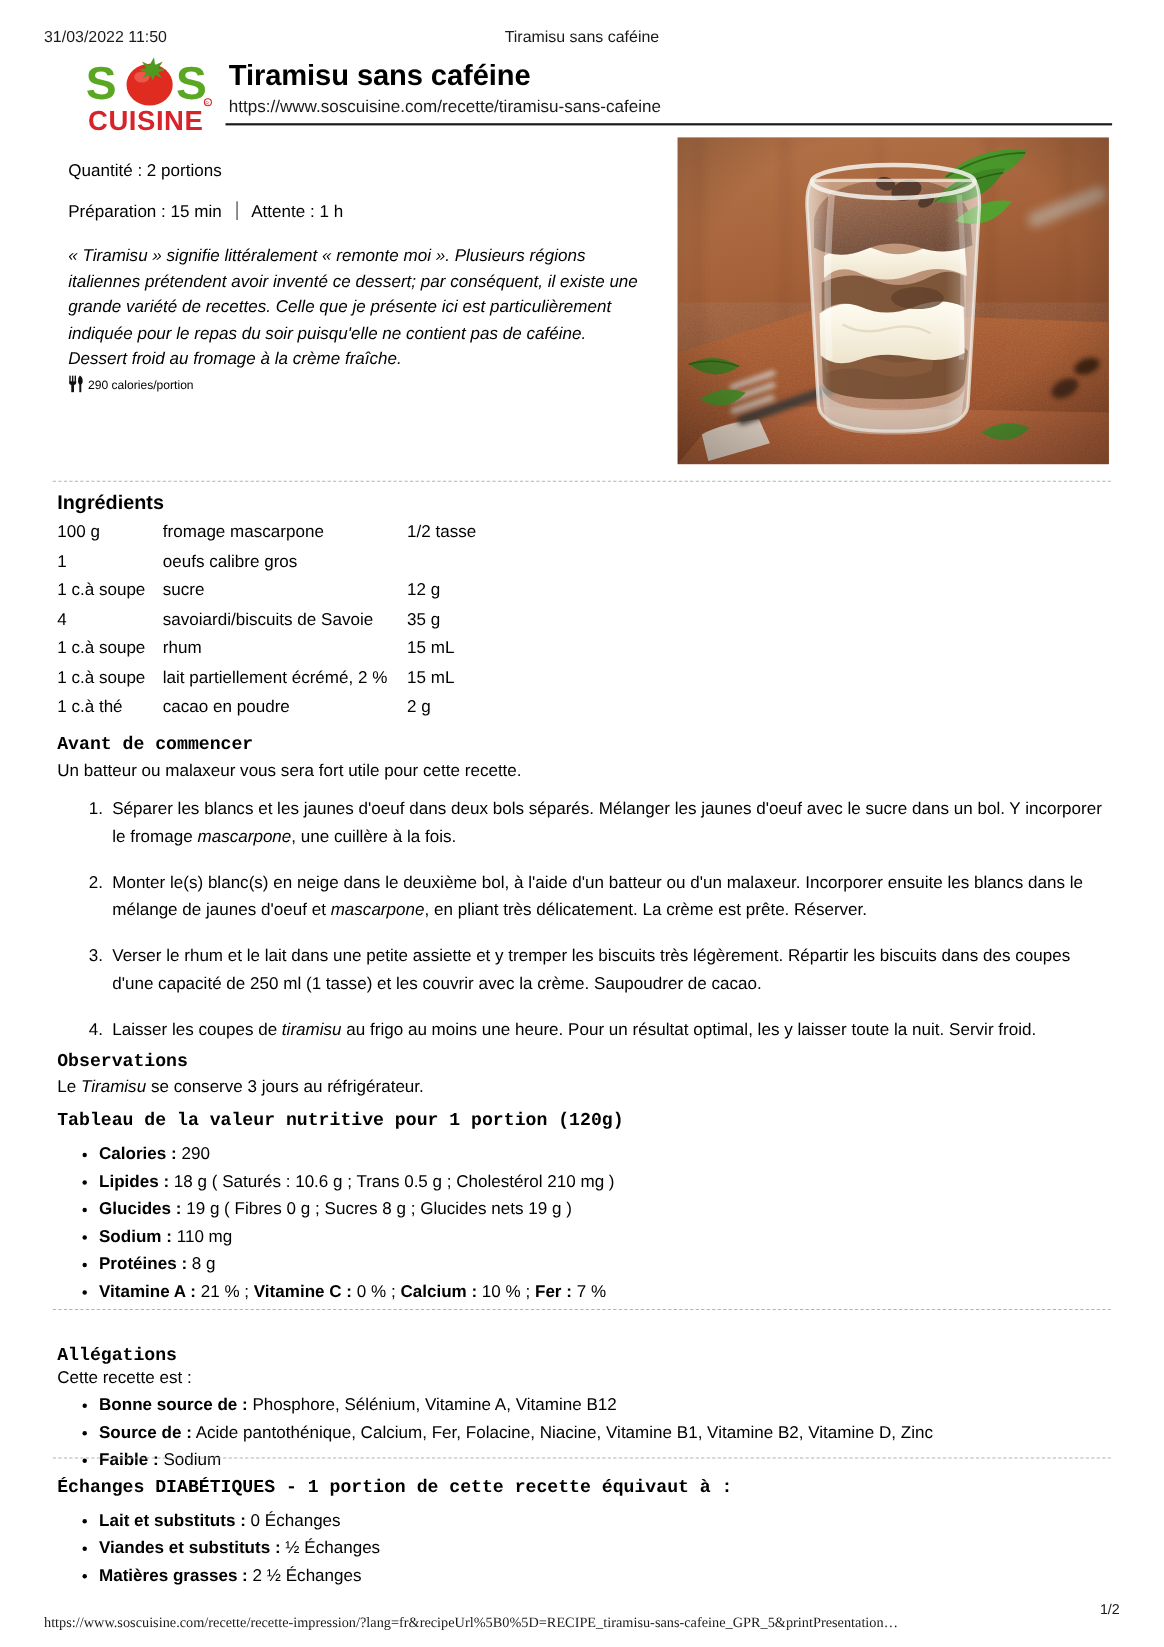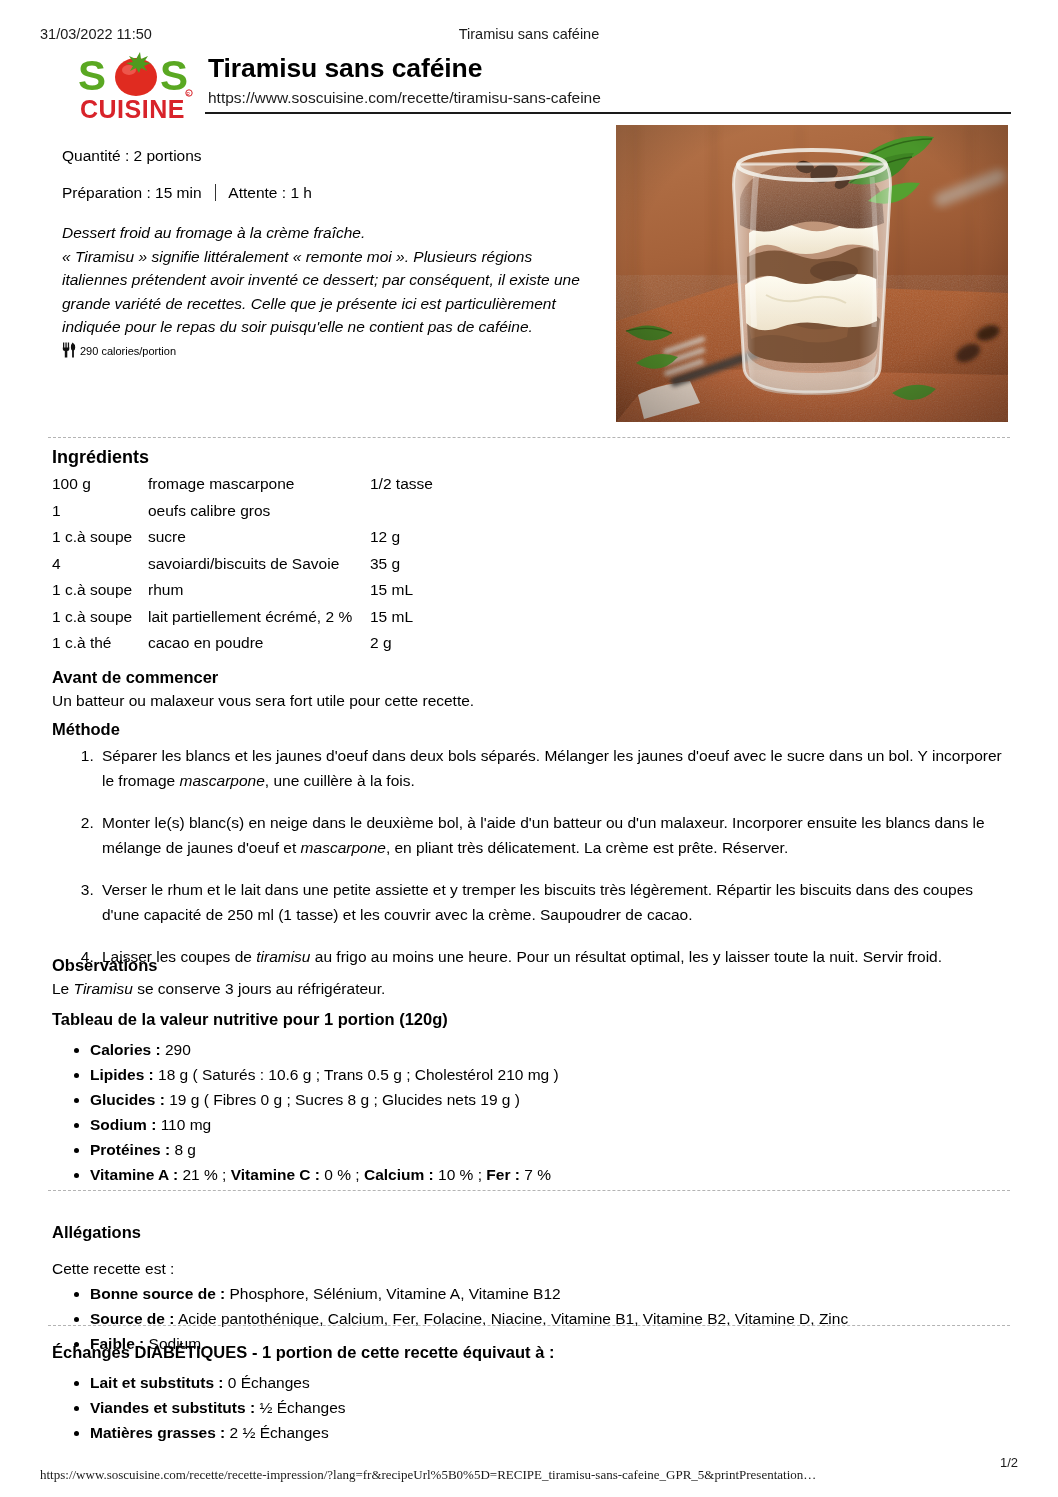--- a/index.html
+++ b/index.html
@@ -172,20 +172,21 @@
     font-size: 18px;
     font-weight: bold;
     margin: 0;
     line-height: 22px;
   }
   .section-h3 {
     font-size: 16.5px;
     font-weight: bold;
     margin: 0;
     line-height: 20px;
+    font-family: Liberation Mono, monospace;
   }
 
   .dashed-rule {
     position: absolute;
     left: 48px;
     width: 962px;
     height: 0;
     border-top: 1px dashed #b4b4b4;
   }
 
@@ -275,21 +276,20 @@
   
   .alleg-block {
     position: absolute;
     left: 52px;
     top: 1222px;
     width: 960px;
   }
   .alleg-lead {
     font-size: 15.5px;
     line-height: 22px;
-    margin-top: 16px;
   }
 
   
   .exch-block {
     position: absolute;
     left: 52px;
     top: 1342px;
     width: 960px;
   }
 </style>
@@ -330,22 +330,22 @@
   <div class="masthead-rule"></div>
 
   <div class="meta">
     <div class="meta-line">Quantité : 2 portions</div>
     <div class="meta-line">
       <span>Préparation : 15 min</span>
       <span class="meta-sep"></span>
       <span>Attente : 1 h</span>
     </div>
     <div class="description">
+      <p>« Tiramisu » signifie littéralement « remonte moi ». Plusieurs régions italiennes prétendent avoir inventé ce dessert; par conséquent, il existe une grande variété de recettes. Celle que je présente ici est particulièrement indiquée pour le repas du soir puisqu'elle ne contient pas de caféine.</p>
       <p>Dessert froid au fromage à la crème fraîche.</p>
-      <p>« Tiramisu » signifie littéralement « remonte moi ». Plusieurs régions italiennes prétendent avoir inventé ce dessert; par conséquent, il existe une grande variété de recettes. Celle que je présente ici est particulièrement indiquée pour le repas du soir puisqu'elle ne contient pas de caféine.</p>
     </div>
     <div class="calories-line">
       <span class="cutlery">
         <svg width="15" height="16" viewBox="0 0 15 16" xmlns="http://www.w3.org/2000/svg" aria-hidden="true">
 
           <rect x="1" y="0.5" width="1.3" height="5.5" fill="#111"></rect>
           <rect x="3.4" y="0.5" width="1.3" height="5.5" fill="#111"></rect>
           <rect x="5.8" y="0.5" width="1.3" height="5.5" fill="#111"></rect>
           <path d="M0.8 5.6 h6.5 v1.6 q0 1.5 -2 1.9 v6.4 h-2.5 v-6.4 q-2 -0.4 -2 -1.9 z" fill="#111"></path>
 
@@ -534,21 +534,20 @@
       </tbody>
     </table>
   </div>
 
   <div class="before-block">
     <h3 class="section-h3">Avant de commencer</h3>
     <div class="before-text">Un batteur ou malaxeur vous sera fort utile pour cette recette.</div>
   </div>
 
   <div class="method-block">
-    <h3 class="section-h3">Méthode</h3>
     <ol class="method-list">
       <li><span>Séparer les blancs et les jaunes d'oeuf dans deux bols séparés. Mélanger les jaunes d'oeuf avec le sucre dans un bol. Y incorporer le fromage <span class="it">mascarpone</span>, une cuillère à la fois.</span></li>
       <li><span>Monter le(s) blanc(s) en neige dans le deuxième bol, à l'aide d'un batteur ou d'un malaxeur. Incorporer ensuite les blancs dans le mélange de jaunes d'oeuf et <span class="it">mascarpone</span>, en pliant très délicatement. La crème est prête. Réserver.</span></li>
       <li><span>Verser le rhum et le lait dans une petite assiette et y tremper les biscuits très légèrement. Répartir les biscuits dans des coupes d'une capacité de 250 ml (1 tasse) et les couvrir avec la crème. Saupoudrer de cacao.</span></li>
       <li><span>Laisser les coupes de <span class="it">tiramisu</span> au frigo au moins une heure. Pour un résultat optimal, les y laisser toute la nuit. Servir froid.</span></li>
     </ol>
   </div>
 
   <div class="obs-block">
     <h3 class="section-h3">Observations</h3>

